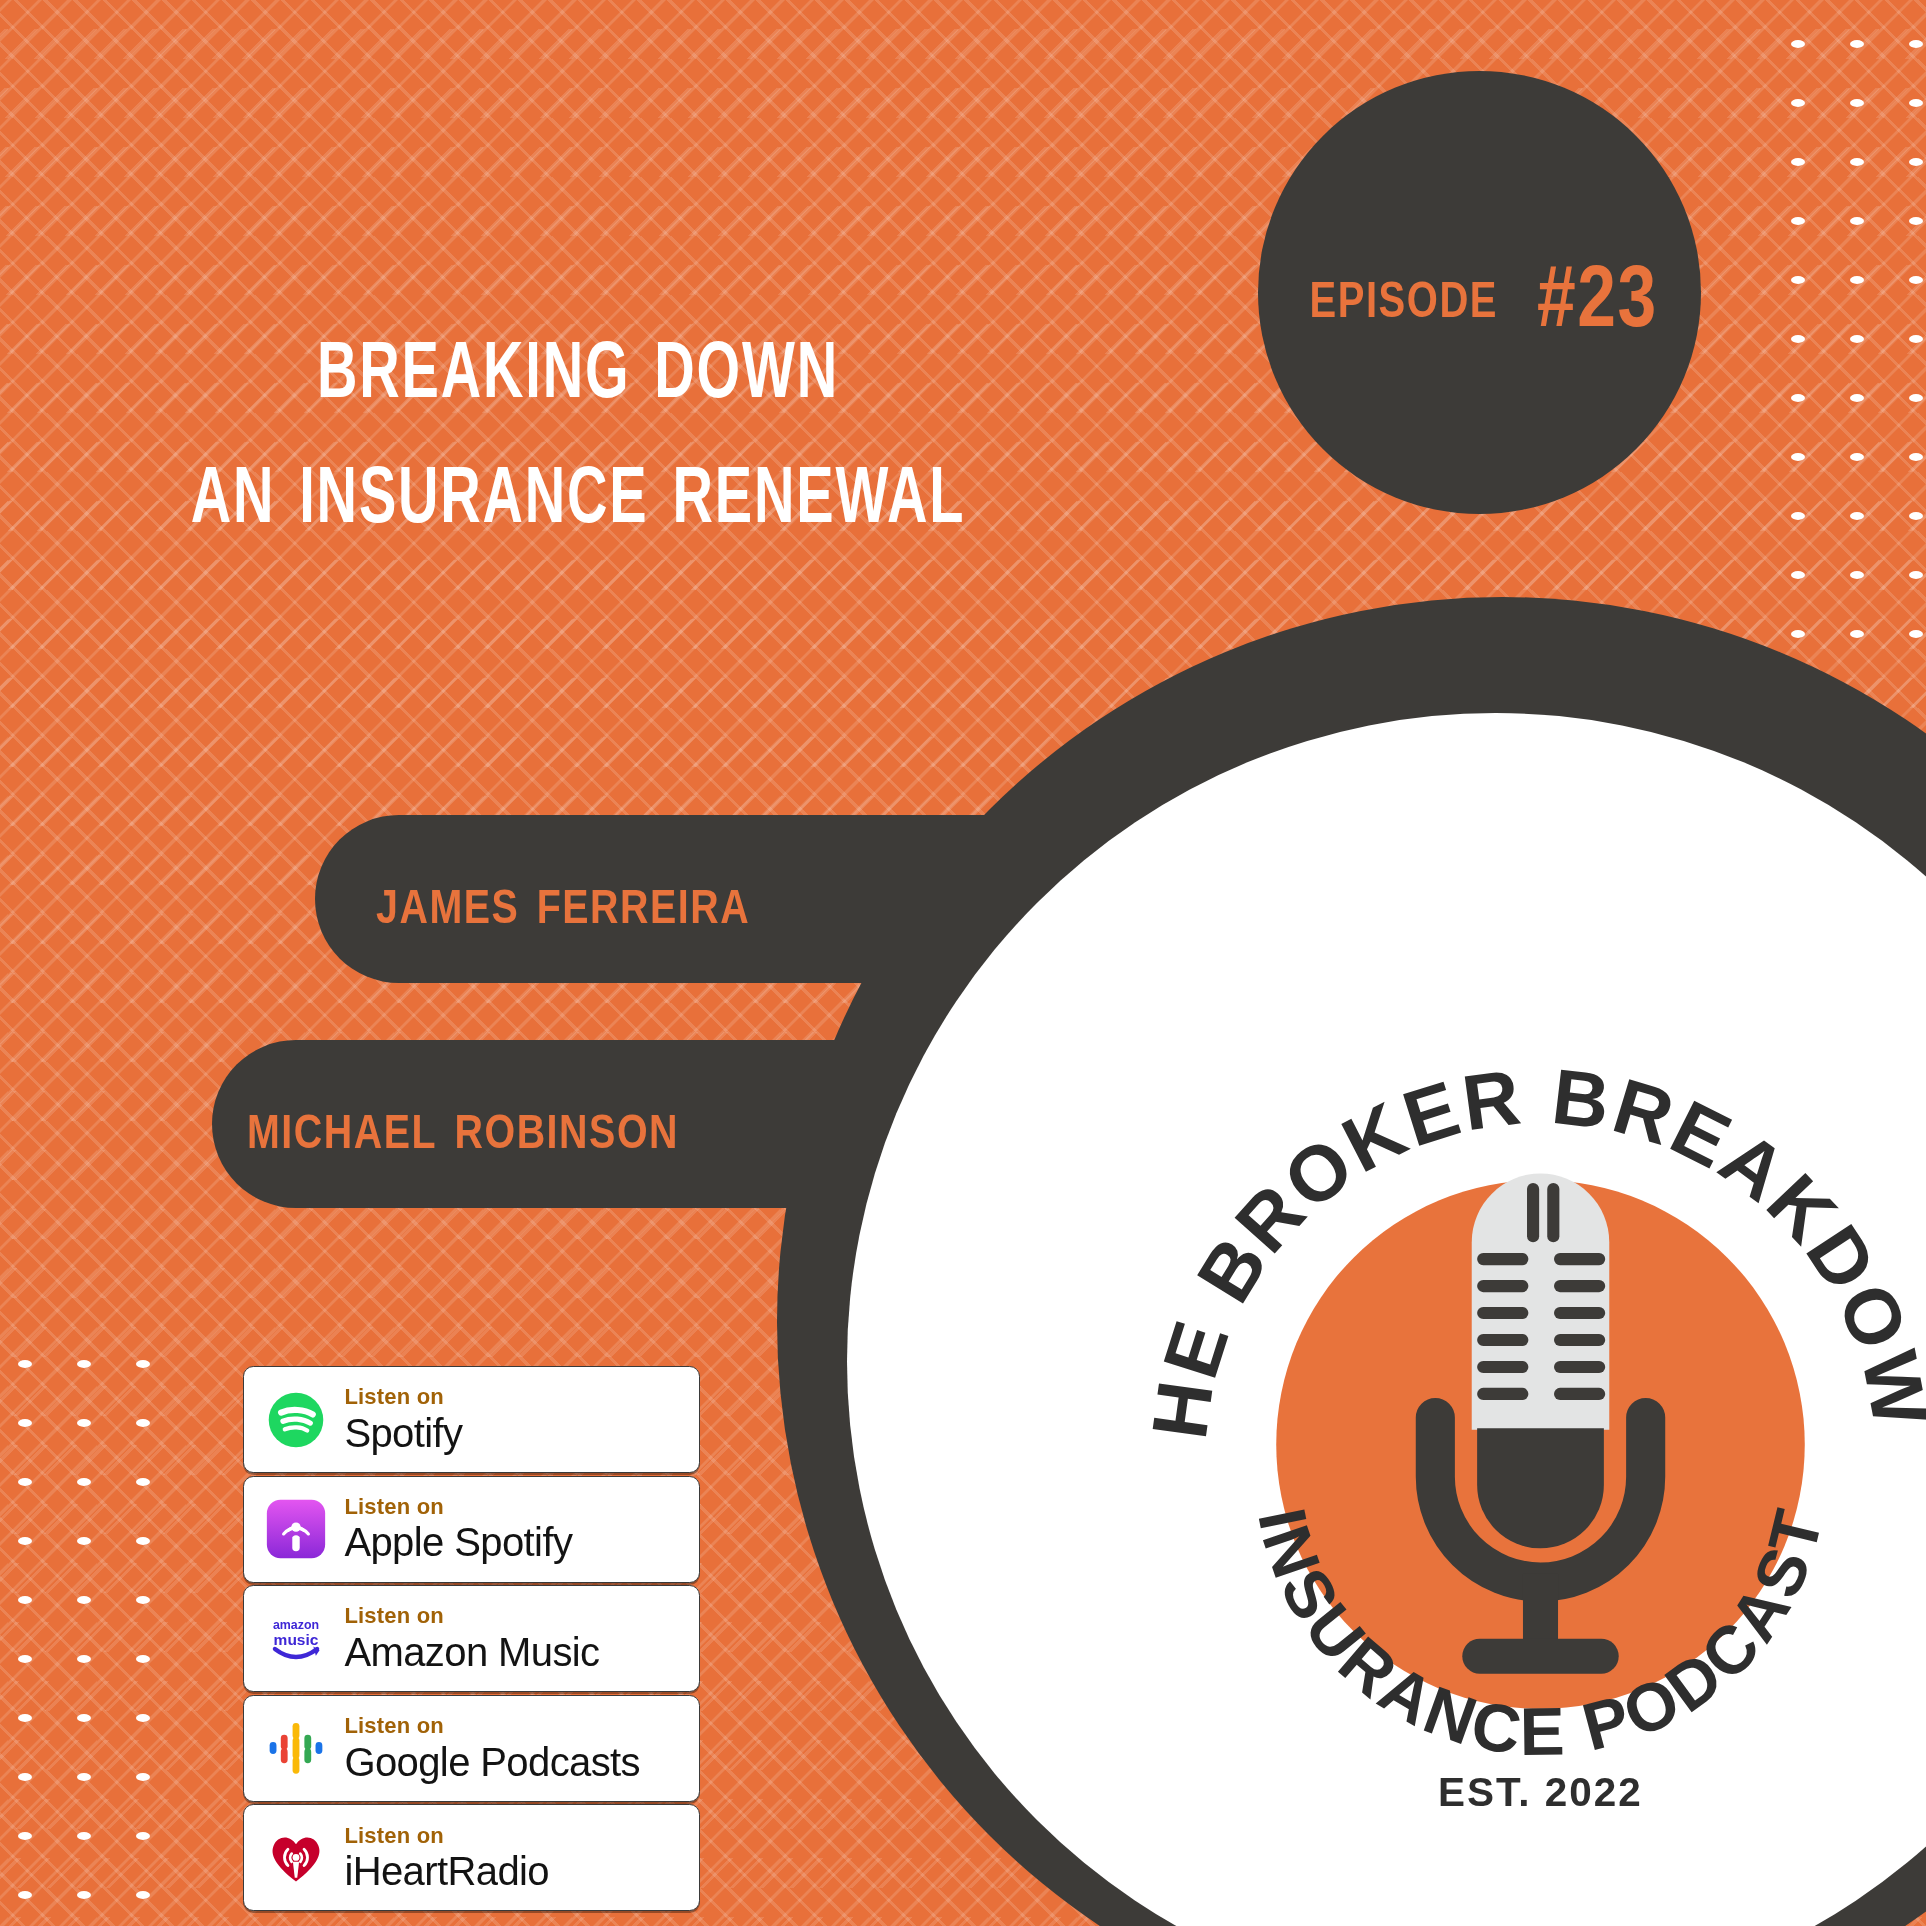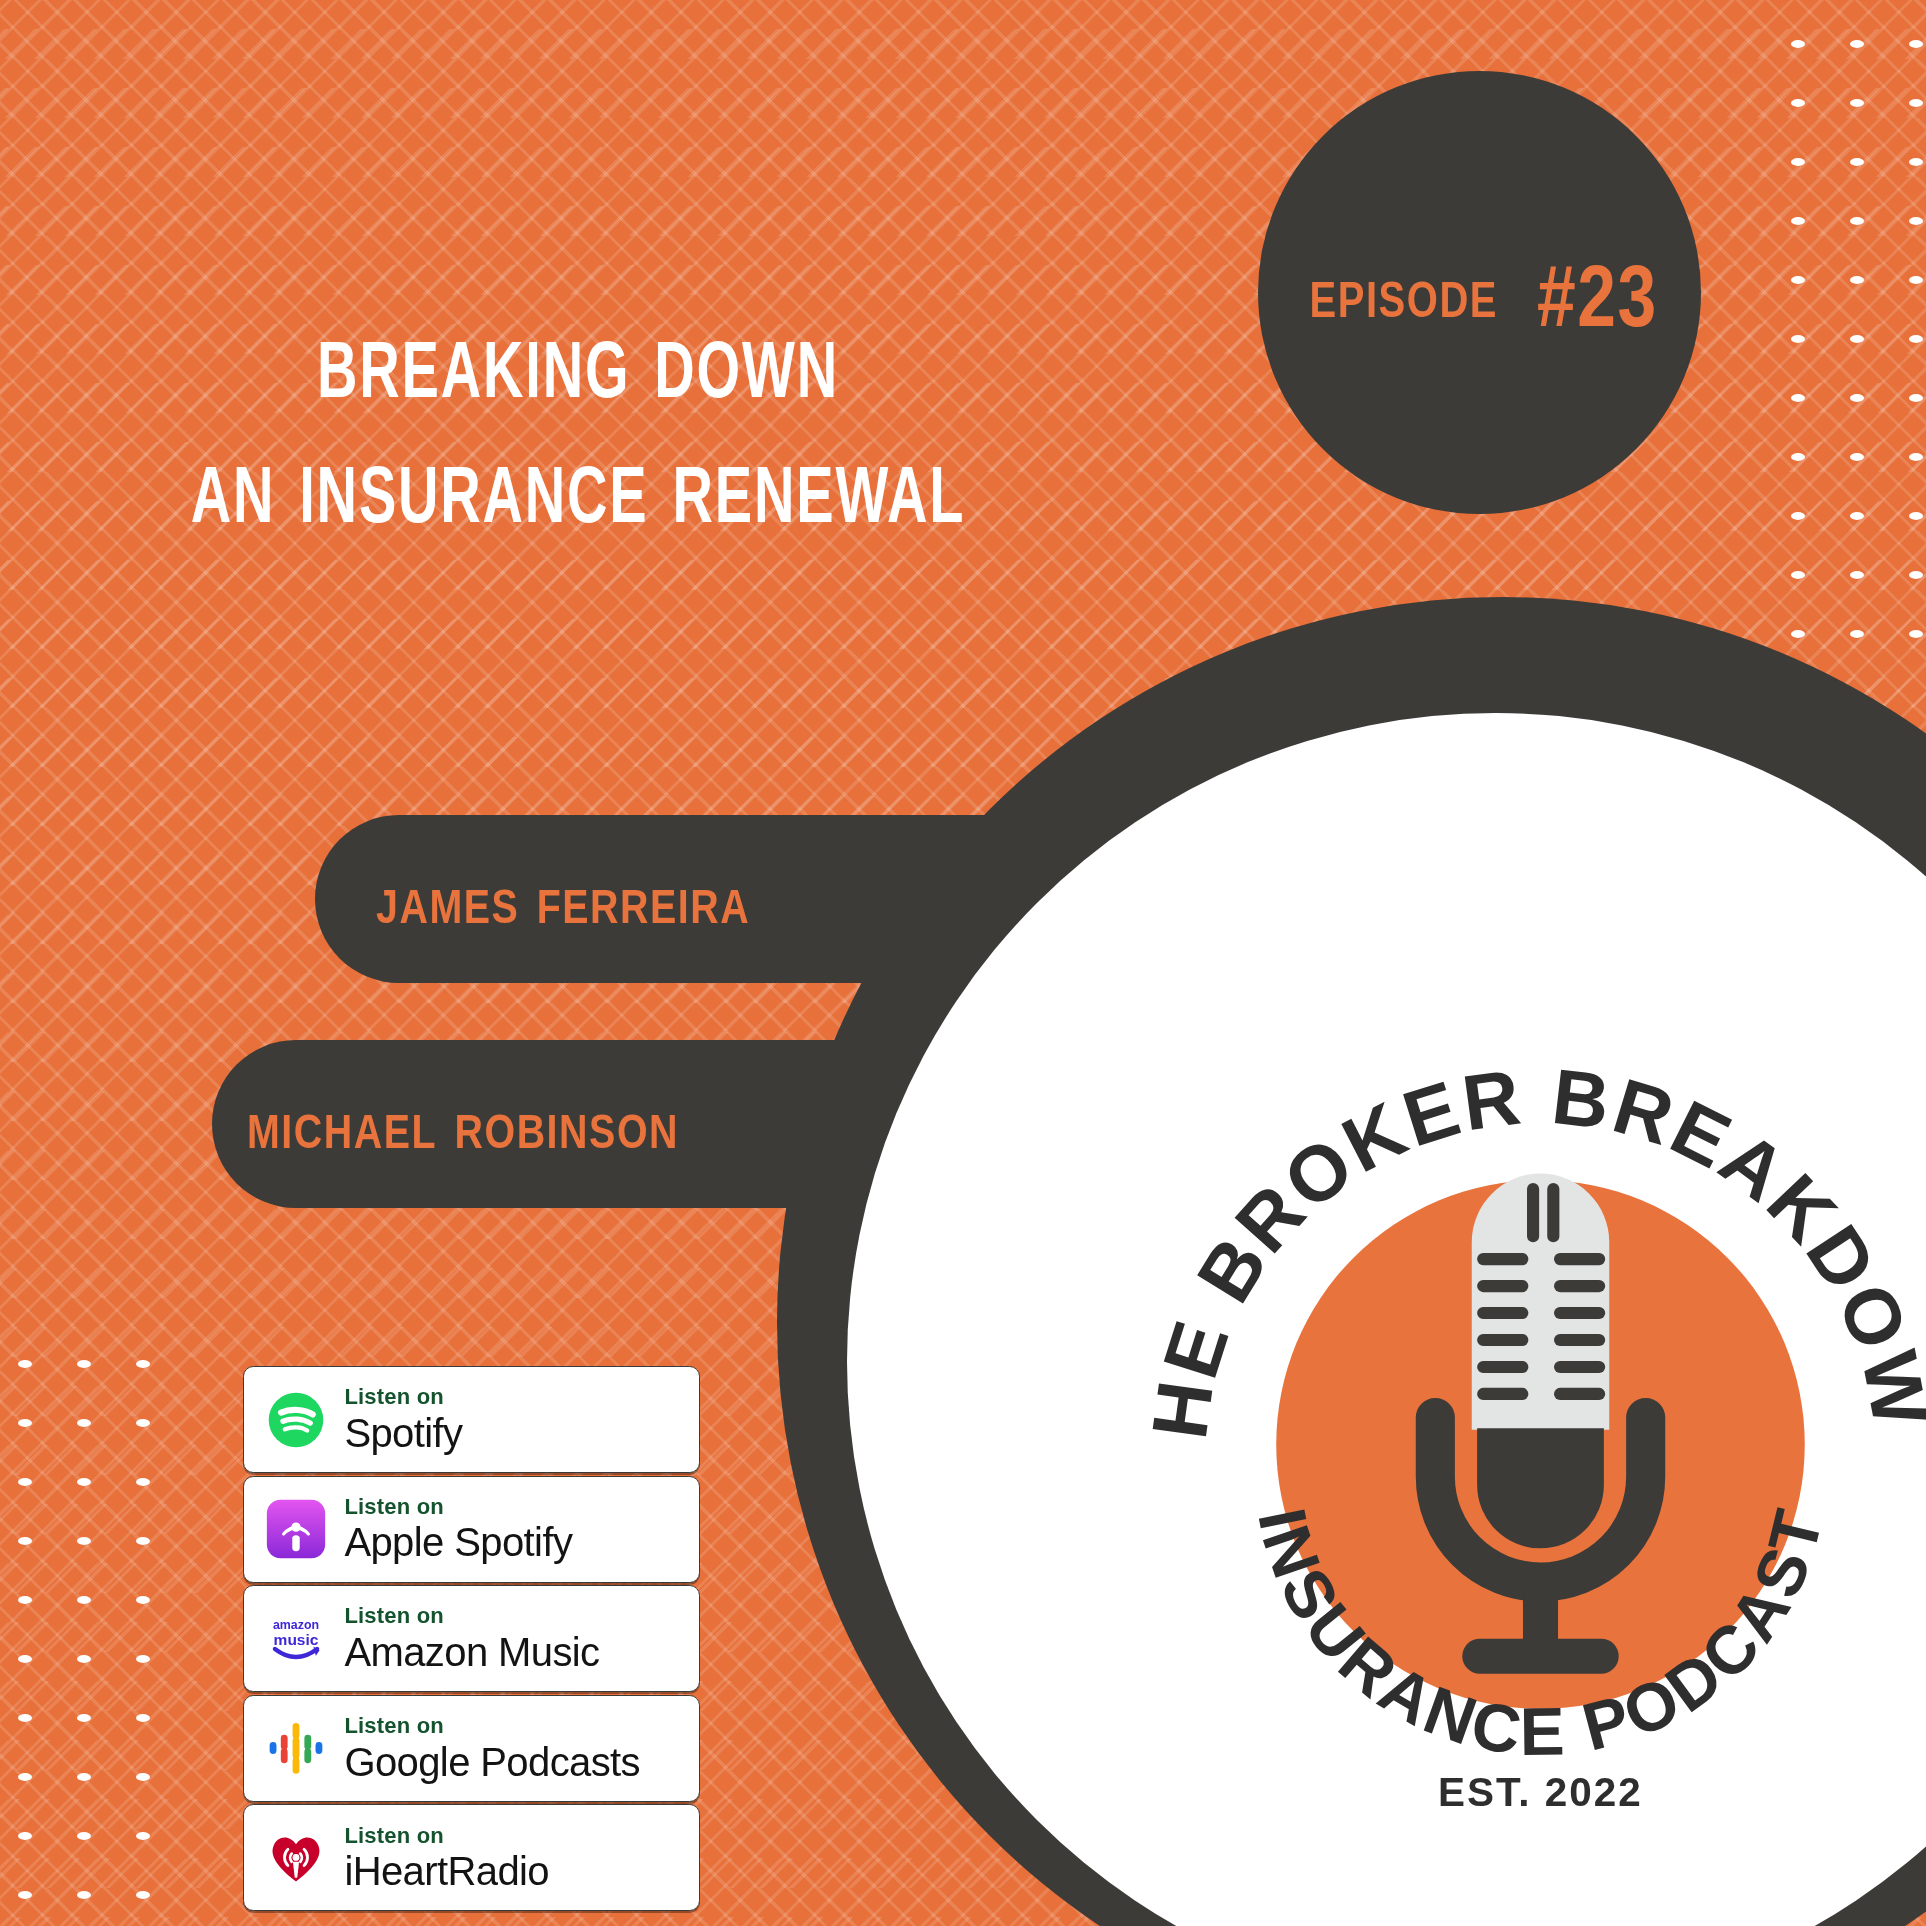--- a/index.html
+++ b/index.html
@@ -147,21 +147,21 @@
   .badge{
     display:flex;align-items:center;
     width:100%;height:107px;box-sizing:border-box;
     background:#ffffff;border:1.9px solid #3a3a3a;border-radius:10.3px;
     margin-bottom:2.6px;padding-left:18px;
     box-shadow:0 1.9px 0 rgba(0,0,0,0.35);
   }
   .badge-icon{width:67px;height:67px;flex:0 0 67px;margin-right:15.4px;
               display:flex;align-items:center;justify-content:center;}
   .badge-text{display:flex;flex-direction:column;justify-content:center;line-height:1;}
-  .badge-kicker{font-size:22px;color:#14532d;font-weight:600;letter-spacing:0.2px;margin-bottom:4.5px;}
+  .badge-kicker{font-size:22px;color:#a16207;font-weight:600;letter-spacing:0.2px;margin-bottom:4.5px;}
   .badge-name{font-size:40px;color:#131313;font-weight:400;letter-spacing:-0.6px;white-space:nowrap;}
 
   
   .logo{position:absolute;left:1136px;top:1040px;width:809px;height:809px;}
   .logo svg{width:100%;height:100%;display:block;}
 </style>
 </head>
 <body>
 
 <div id="poster">

